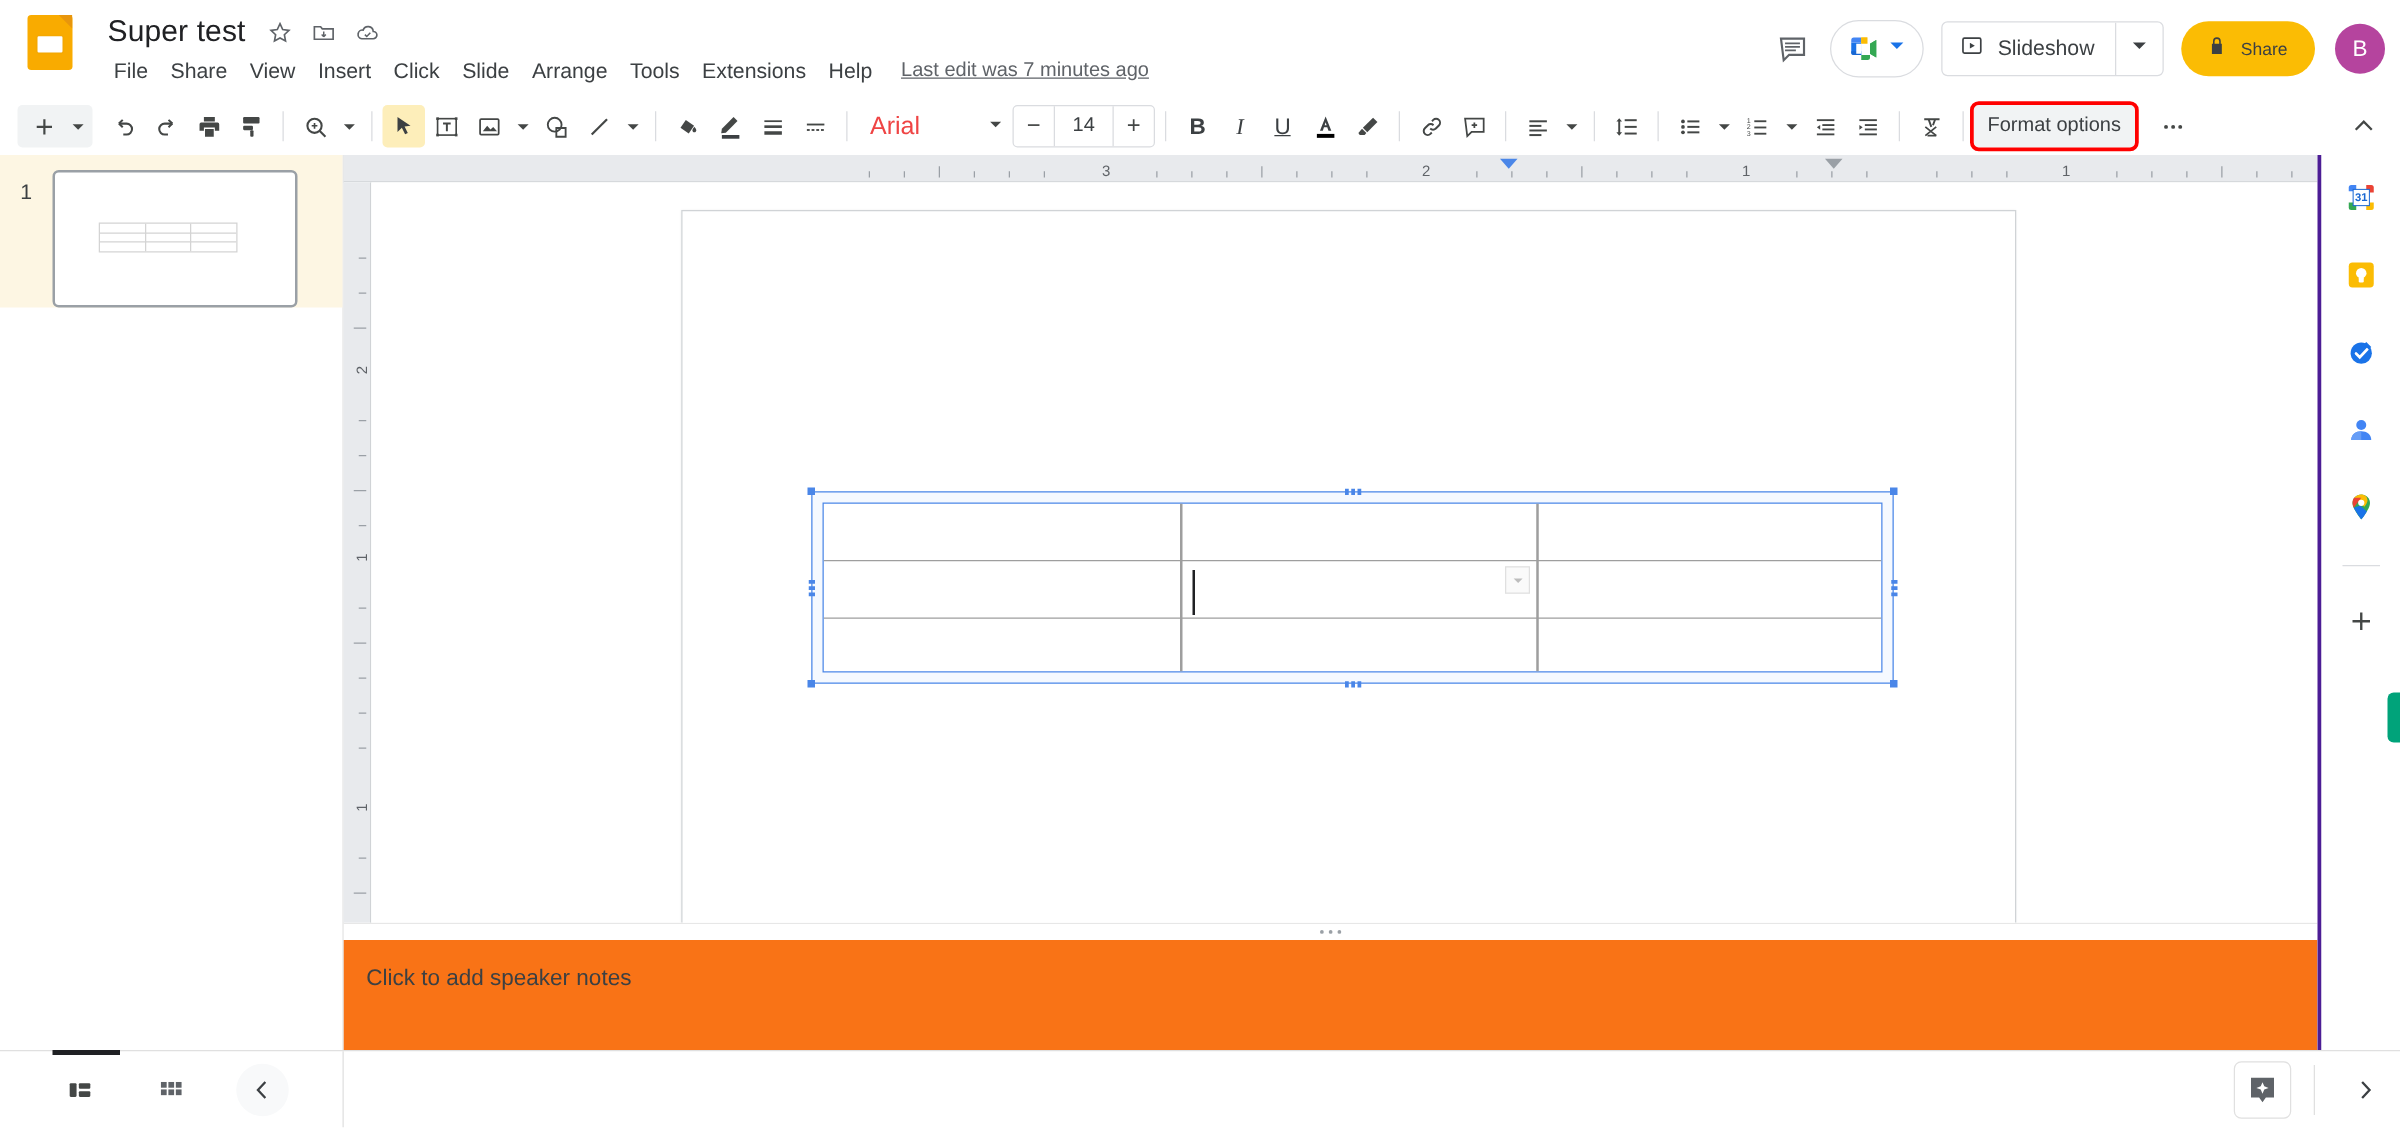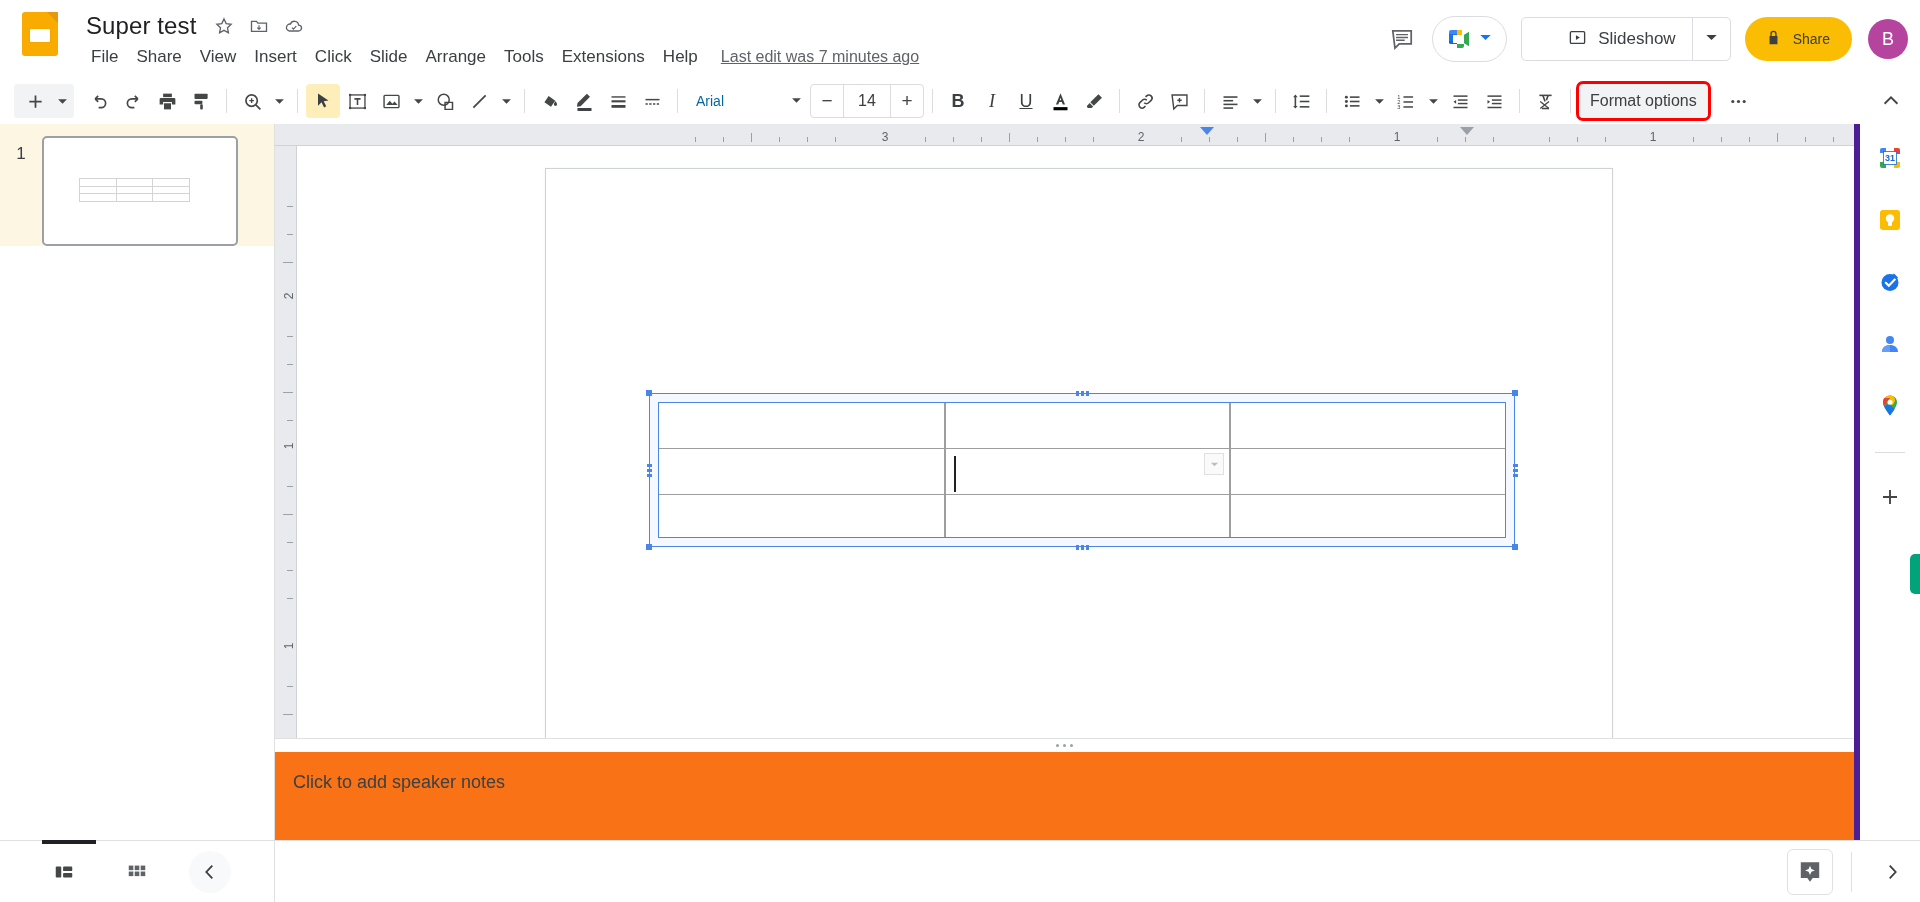--- a/index.html
+++ b/index.html
@@ -27,39 +27,39 @@
 
   .menubar { display: flex; align-items: center; gap: 0px; height: 26px; margin-top: 1px; justify-content: space-between; }
   .menu-item { font-size: 17px; color: #3c4043; padding: 2px 9px; border-radius: 4px; cursor: pointer; white-space: nowrap; }
   .last-edit { font-size: 16px; color: #5f6368; margin-left: 14px; text-decoration: underline; cursor: pointer; white-space: nowrap; }
 
   .header-right { margin-left: auto; display: flex; align-items: center; gap: 0px; padding-top: 6px; }
   .hdr-icon-btn { width: 48px; height: 48px; border-radius: 50%; display: flex; align-items: center; justify-content: center; cursor: pointer; color: #5f6368; }
   .meet-chip { display:flex; align-items:center; gap:4px; height:46px; padding:0 14px 0 12px; border:1px solid #dadce0; border-radius:24px; cursor:pointer; margin-left:6px;}
   .meet-logo { width: 30px; height: 24px; position: relative; }
 
-  .slideshow-btn { display:flex; align-items:center; height:44px; border:1px solid #dadce0; border-radius:5px; margin-left:14px; overflow:hidden; cursor:pointer; background:#fff;padding-left:32px;}
+  .slideshow-btn { display:flex; align-items:center; height:44px; border:1px solid #dadce0; border-radius:5px; margin-left:14px; overflow:hidden; cursor:pointer; background:#fff;}
   .slideshow-main { display:flex; align-items:center; gap:11px; padding:0 16px 0 14px; height:100%; }
   .slideshow-label { font-size:17px; color:#3c4043; white-space:nowrap; }
   .slideshow-caret { width:38px; height:100%; border-left:1px solid #dadce0; display:flex; align-items:center; justify-content:center; }
 
   .share-btn { display:flex; align-items:center; gap:11px; height:44px; background:#FBBC04; border-radius:22px; padding:0 22px 0 20px; margin-left:14px; cursor:pointer; }
   .share-label { font-size:14px; color:#3c4043; font-weight:500; }
 
   .avatar { width:40px; height:40px; border-radius:50%; background:#B5449E; color:#fff; display:flex; align-items:center; justify-content:center; font-size:18px; font-weight:500; margin-left:16px; cursor:pointer; }
 
   
   .toolbar { height: 46px; display: flex; align-items: center; padding: 0 12px 0 14px; flex: none; position: relative; background:#fff; }
   .tb-btn { height: 34px; min-width: 34px; border-radius: 4px; display: flex; align-items: center; justify-content: center; cursor: pointer; color: #444746; padding: 0 4px; }
   .tb-btn.active { background: #fdeeba; }
   .tb-caret { width: 20px; height: 34px; display:flex; align-items:center; justify-content:center; cursor:pointer; color:#444746; border-radius:4px;}
   .tb-sep { width: 1px; height: 24px; background: #dadce0; margin: 0 8px; }
   .newslide { display:flex; align-items:center; background:#f1f3f4; border-radius:4px; height:34px; padding:0 2px 0 4px;}
   .font-box { display:flex; align-items:center; width:118px; height:34px; border-radius:4px; cursor:pointer; padding:0 2px 0 10px; }
-  .font-name { font-size:14px; color:#0369a1; flex:1; white-space:nowrap; overflow:hidden; }
+  .font-name { font-size:20px; color:#ef4444; flex:1; white-space:nowrap; overflow:hidden; }
   .size-box { display:flex; align-items:center; height:34px; border:1px solid #dadce0; border-radius:4px; margin-left:6px; }
   .size-btn { width:32px; height:32px; display:flex; align-items:center; justify-content:center; cursor:pointer; color:#444746; font-size:19px; }
   .size-val { width:48px; text-align:center; font-size:16px; color:#3c4043; border-left:1px solid #dadce0; border-right:1px solid #dadce0; height:32px; line-height:32px; }
   .format-options { font-size:16px; color:#3c4043; height:34px; display:flex; align-items:center; padding:0 11px; border-radius:4px; cursor:pointer; background:#f1f3f4; white-space:nowrap;}
   .highlight-box { outline: 3px solid #FF0000; outline-offset: 0px; }
   .tb-right { margin-left:auto; display:flex; align-items:center; }
 
   
   .body-wrap { flex: 1; display: flex; min-height: 0; position: relative; }
 
@@ -101,21 +101,21 @@
   .caret-cursor { position:absolute; width:2px; height:36px; background:#202124; }
   .cell-dropdown { position:absolute; width:20px; height:22px; border:1px solid #e0e0e0; background:#fafafa; display:flex; align-items:center; justify-content:center; }
 
   .notes-divider { height: 14px; display:flex; align-items:center; justify-content:center; background:#fff; flex:none; border-top:1px solid #e0e0e0; }
   .notes-grip { display:flex; gap:4px; }
   .notes-grip i { width:3px; height:3px; border-radius:50%; background:#9aa0a6; display:block; }
   .notes { flex: none; height: 88px; background:#f97316; padding: 20px 0 0 18px; }
   .notes-text { font-size:18px; color:#3c4043; }
 
   
-  .rail { width: 66px; flex:none; border-left:6px solid #4c1d95; background:#fff; display:flex; flex-direction:column; align-items:center; padding-top: 14px; gap: 22px; position:relative; }
+  .rail { width: 66px; flex:none; border-left:3px solid #4c1d95; background:#fff; display:flex; flex-direction:column; align-items:center; padding-top: 14px; gap: 22px; position:relative; }
   .rail-btn { width:40px; height:40px; display:flex; align-items:center; justify-content:center; border-radius:50%; cursor:pointer; }
   .rail-div { width:30px; height:1px; background:#dadce0; margin: 4px 0 2px 0; }
   .rail-tab { position:absolute; right:0; top:430px; width:10px; height:40px; background:#00A37A; border-radius:5px 0 0 5px; }
 
   
   .bottombar { height: 62px; flex:none; display:flex; align-items:center; border-top:1px solid #e0e0e0; background:#fff; position:relative; }
   .bb-left { width:275px; display:flex; align-items:center; justify-content:space-around; padding: 0 28px 0 28px; position:relative; height:100%; border-right:1px solid #e0e0e0;}
   .bb-btn { width:42px; height:42px; display:flex; align-items:center; justify-content:center; border-radius:50%; cursor:pointer; color:#444746; }
   .bb-btn.round { background:#f8f9fa; }
   .bb-active-underline { position:absolute; left:42px; top:-1px; width:54px; height:4px; background:#202124; }

